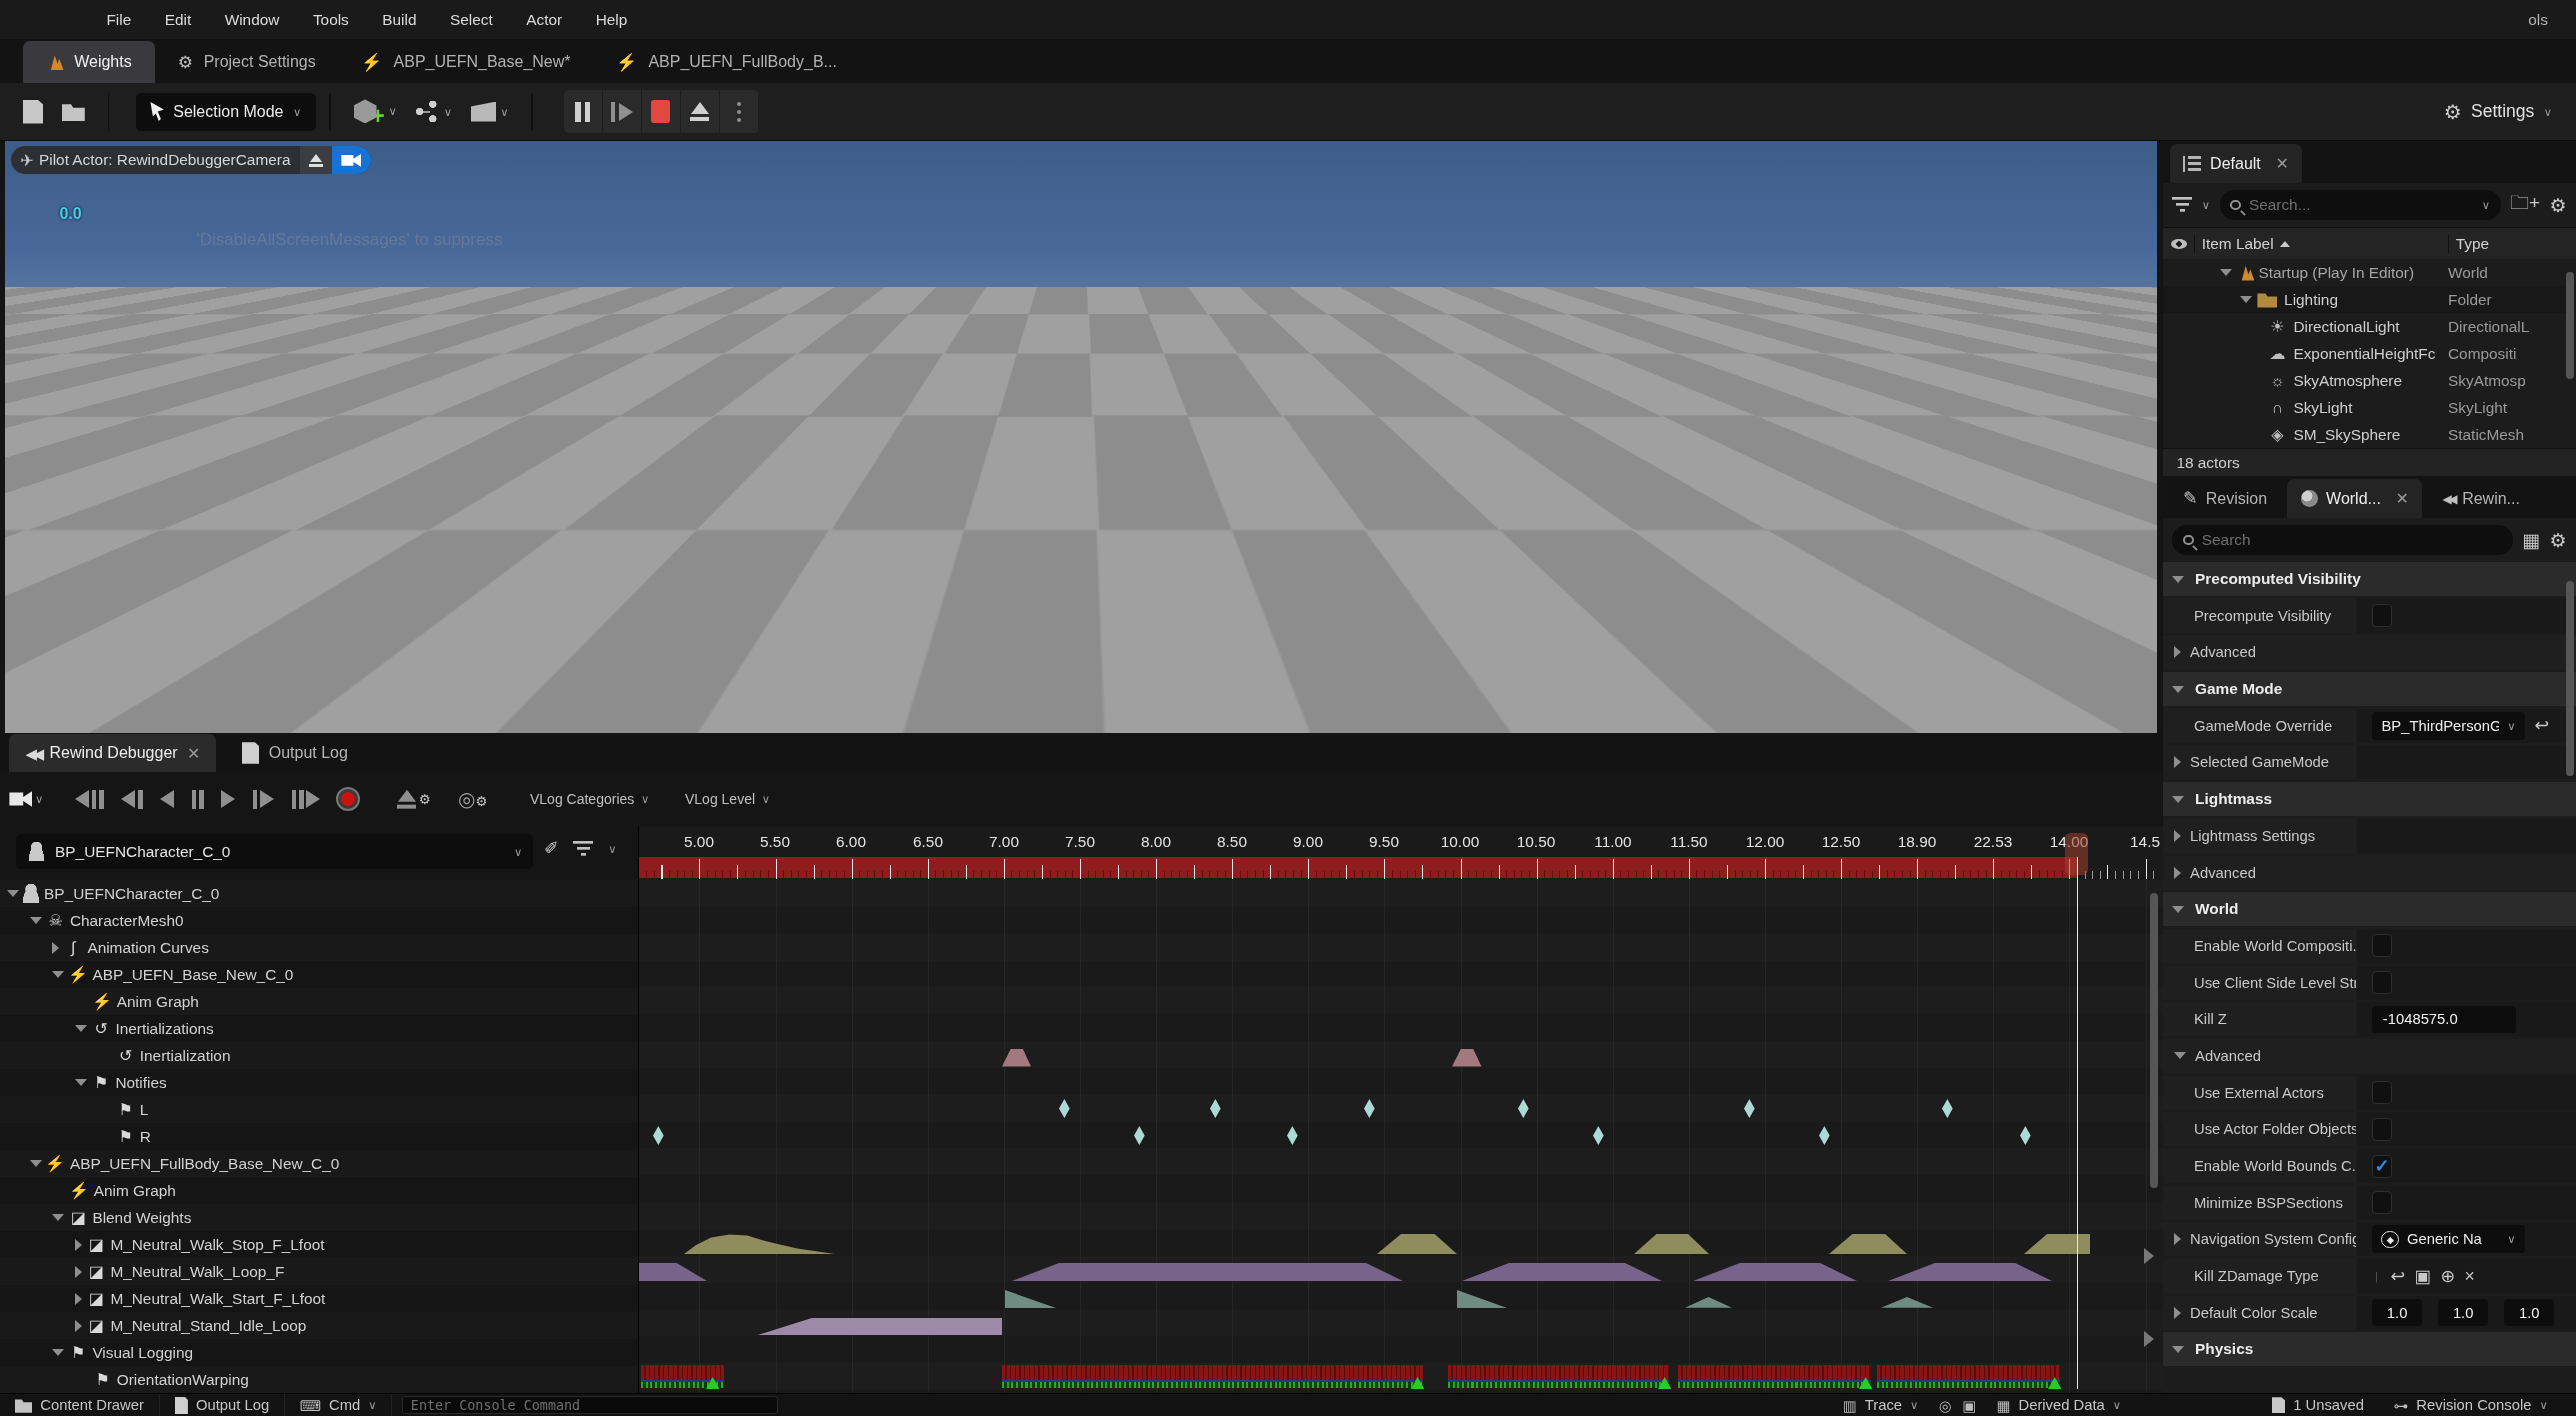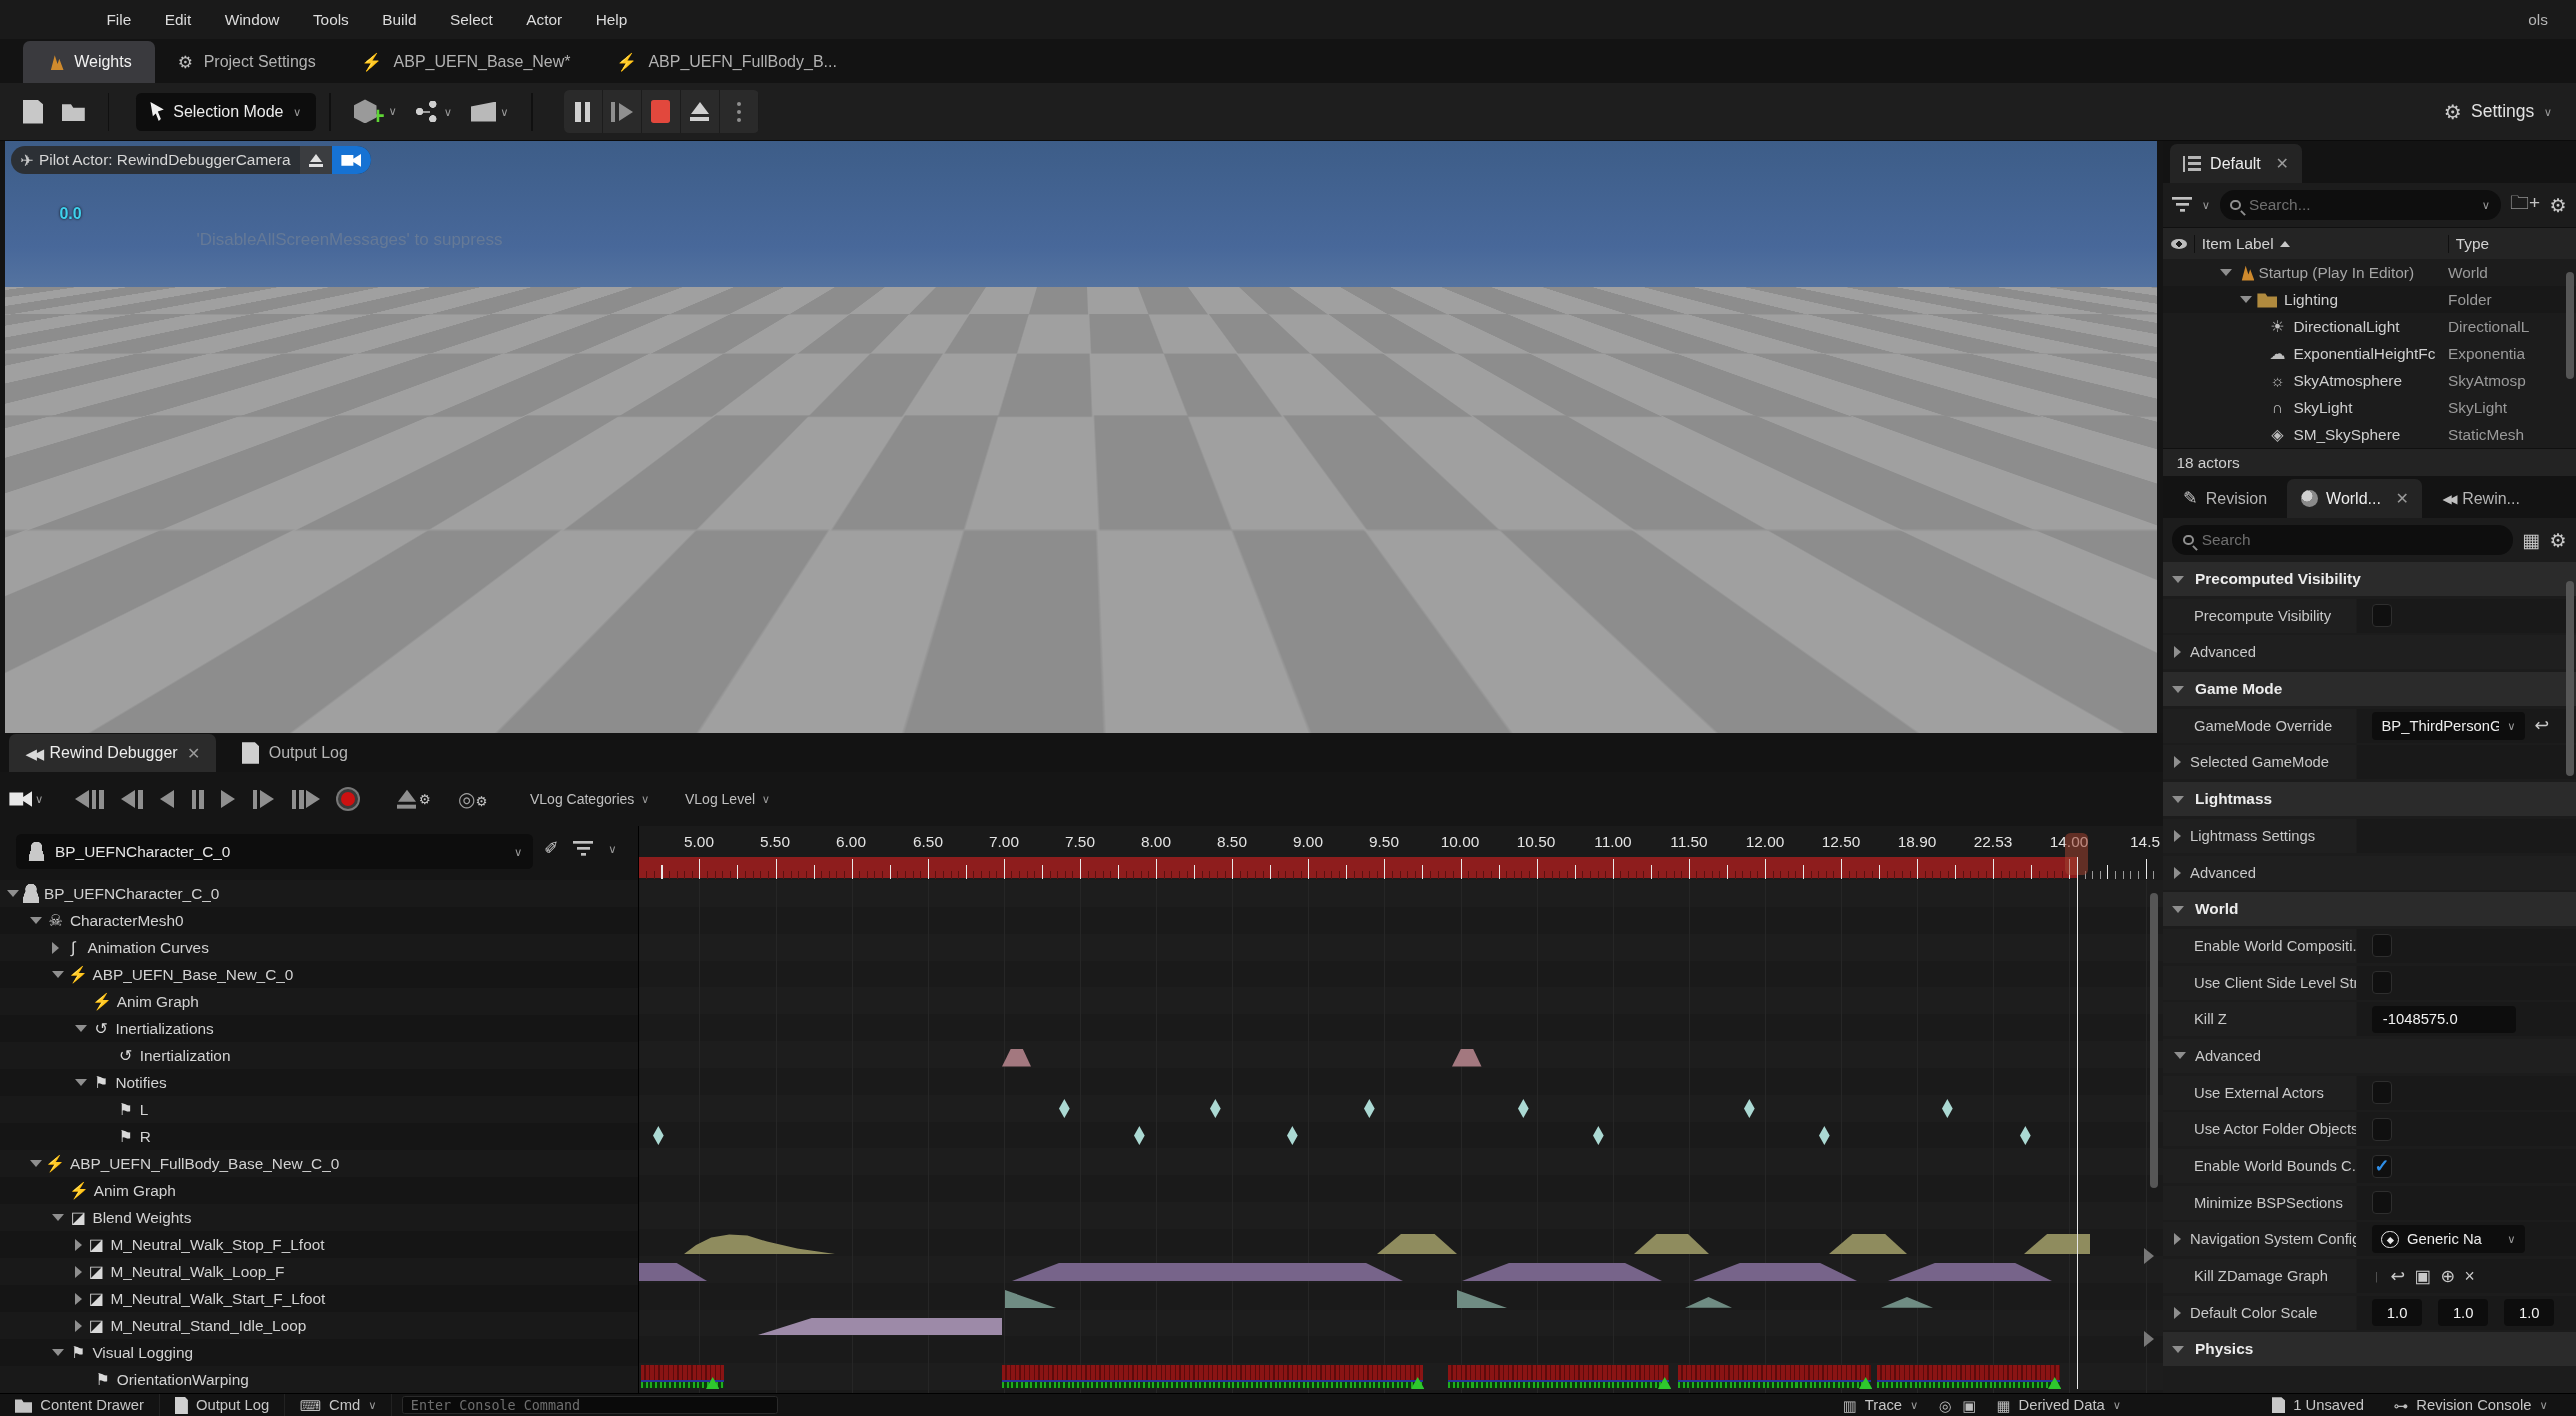--- a/index.html
+++ b/index.html
@@ -356,21 +356,21 @@
           <span>DirectionalLight</span>
         </span>
         <span class="typ">DirectionalL</span>
       </div>
       <div class="o-row">
         <span style="width: 31px;"></span>
         <span class="lblwrap" style="padding-left: 66px;">
           <span class="tico" style="font-size: 16px; color: rgb(189, 189, 189);">☁</span>
           <span>ExponentialHeightFc</span>
         </span>
-        <span class="typ">Exponentia</span>
+        <span class="typ">Compositi</span>
       </div>
       <div class="o-row">
         <span style="width: 31px;"></span>
         <span class="lblwrap" style="padding-left: 66px;">
           <span class="tico" style="font-size: 16px; color: rgb(189, 189, 189);">☼</span>
           <span>SkyAtmosphere</span>
         </span>
         <span class="typ">SkyAtmosp</span>
       </div>
       <div class="o-row">
@@ -541,21 +541,21 @@
         <div class="pval">
           <span class="dd" style="width: 153px;">
             <span class="navcirc">◆</span>
             <span style="overflow: hidden; flex: 1 1 0%;">Generic Na</span>
             <span class="chev">∨</span>
           </span>
         </div>
       </div>
       <div class="prow">
         <div class="plabel noarr">
-          <span>Kill ZDamage Graph</span>
+          <span>Kill ZDamage Type</span>
         </div>
         <div class="pval">
           <span style="color: rgb(85, 85, 85);">❘</span>
           <span class="pic">↩</span>
           <span class="pic">▣</span>
           <span class="pic">⊕</span>
           <span class="pic">×</span>
         </div>
       </div>
       <div class="prow">

